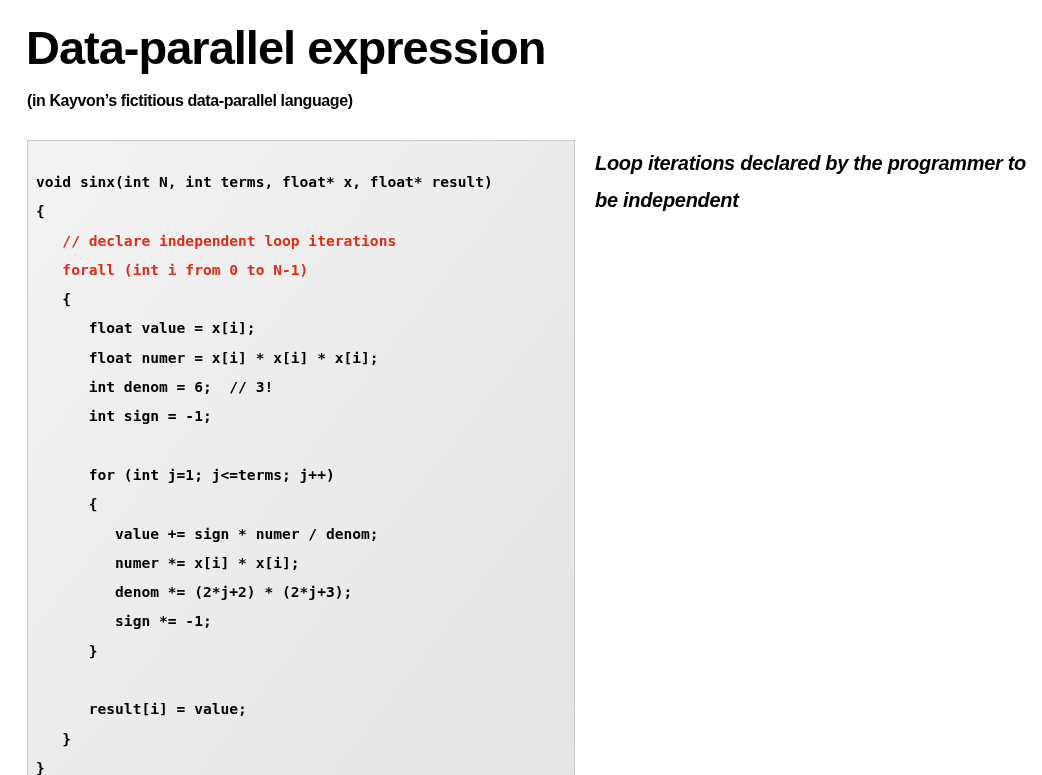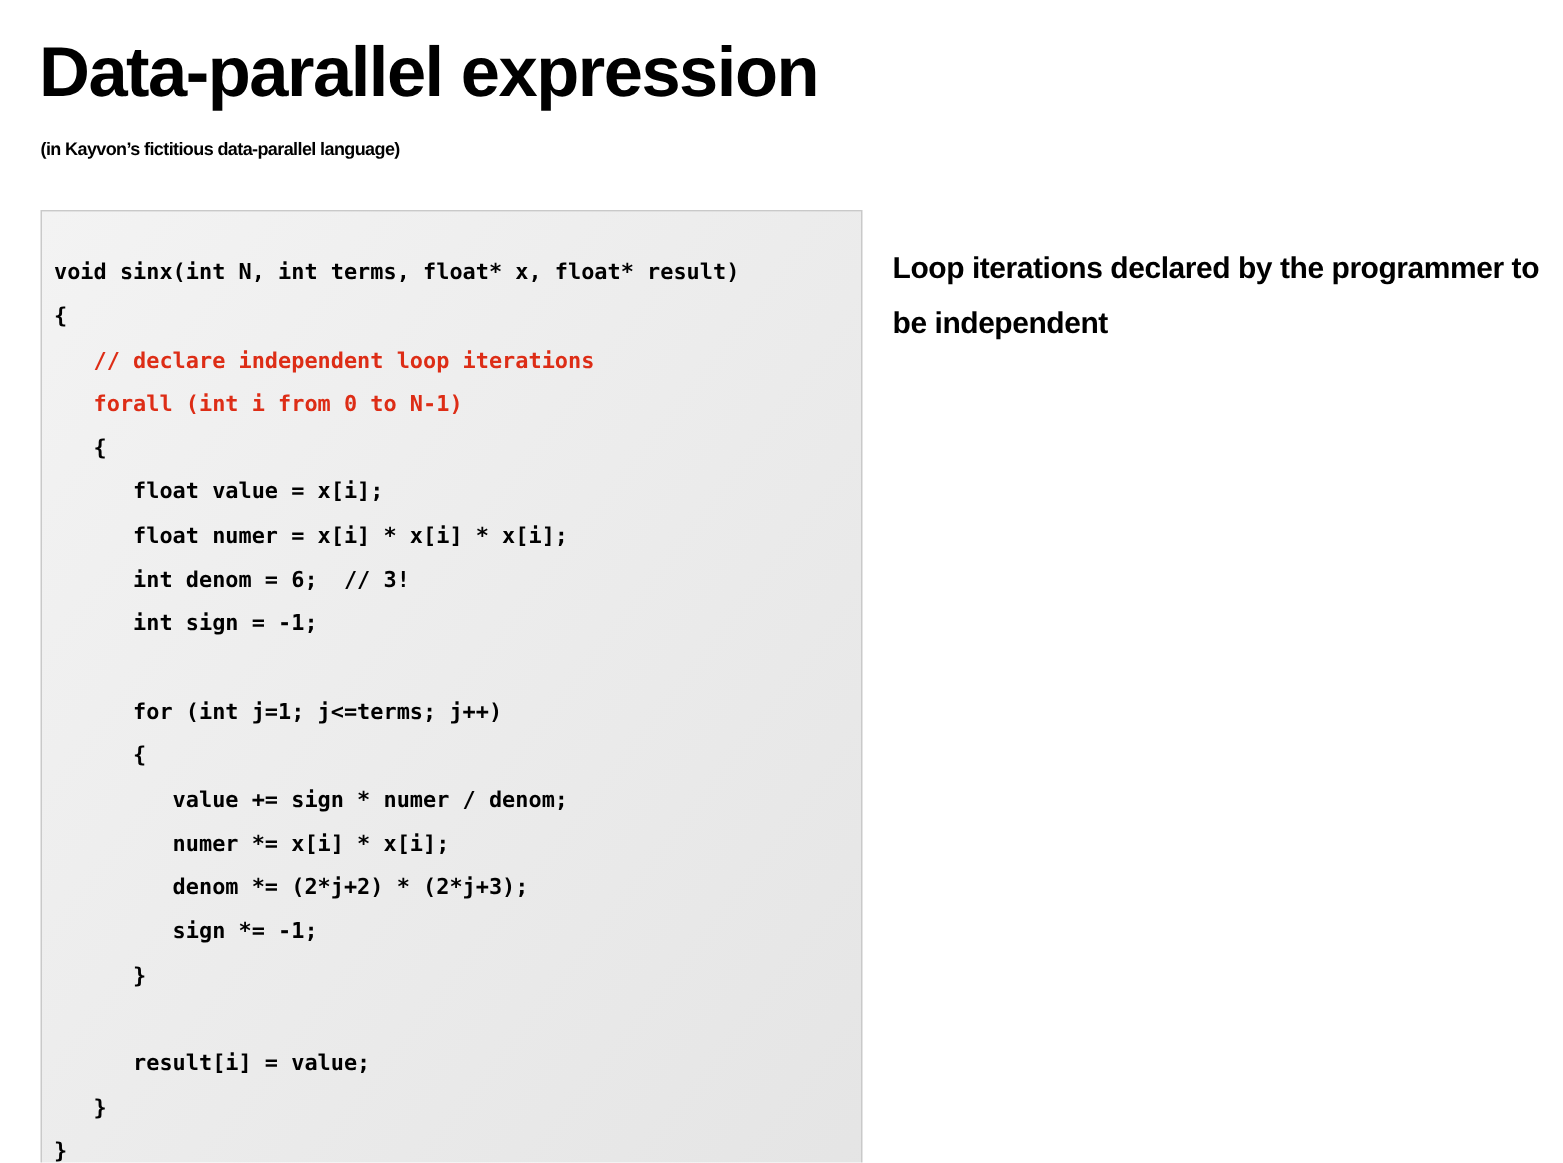--- a/index.html
+++ b/index.html
@@ -28,21 +28,21 @@
     font-size: 47px;
     font-weight: bold;
     letter-spacing: -1px;
     line-height: 1.1;
     color: #000;
   }
   .subtitle {
     position: absolute;
     left: 27px;
     top: 80px;
-    font-size: 12px;
+    font-size: 16px;
     font-weight: bold;
     letter-spacing: -0.4px;
     color: #000;
   }
   .code-box {
     position: absolute;
     left: 27px;
     top: 128px;
     width: 548px;
     height: 706px;
@@ -61,22 +61,23 @@
     color: #000000;
     white-space: pre;
     letter-spacing: 0px;
   }
   pre.code .cmt {
     color: #dd2d16;
   }
   .notes {
     position: absolute;
     left: 595px;
-    top: 149px;
+    top: 133px;
     width: 440px;
+    font-style: italic;
   }
   .note-para {
     font-size: 20px;
     font-weight: bold;
     line-height: 1.85;
     letter-spacing: -0.3px;
     color: #000;
     margin: 0 0 32px 0;
   }
 </style>

